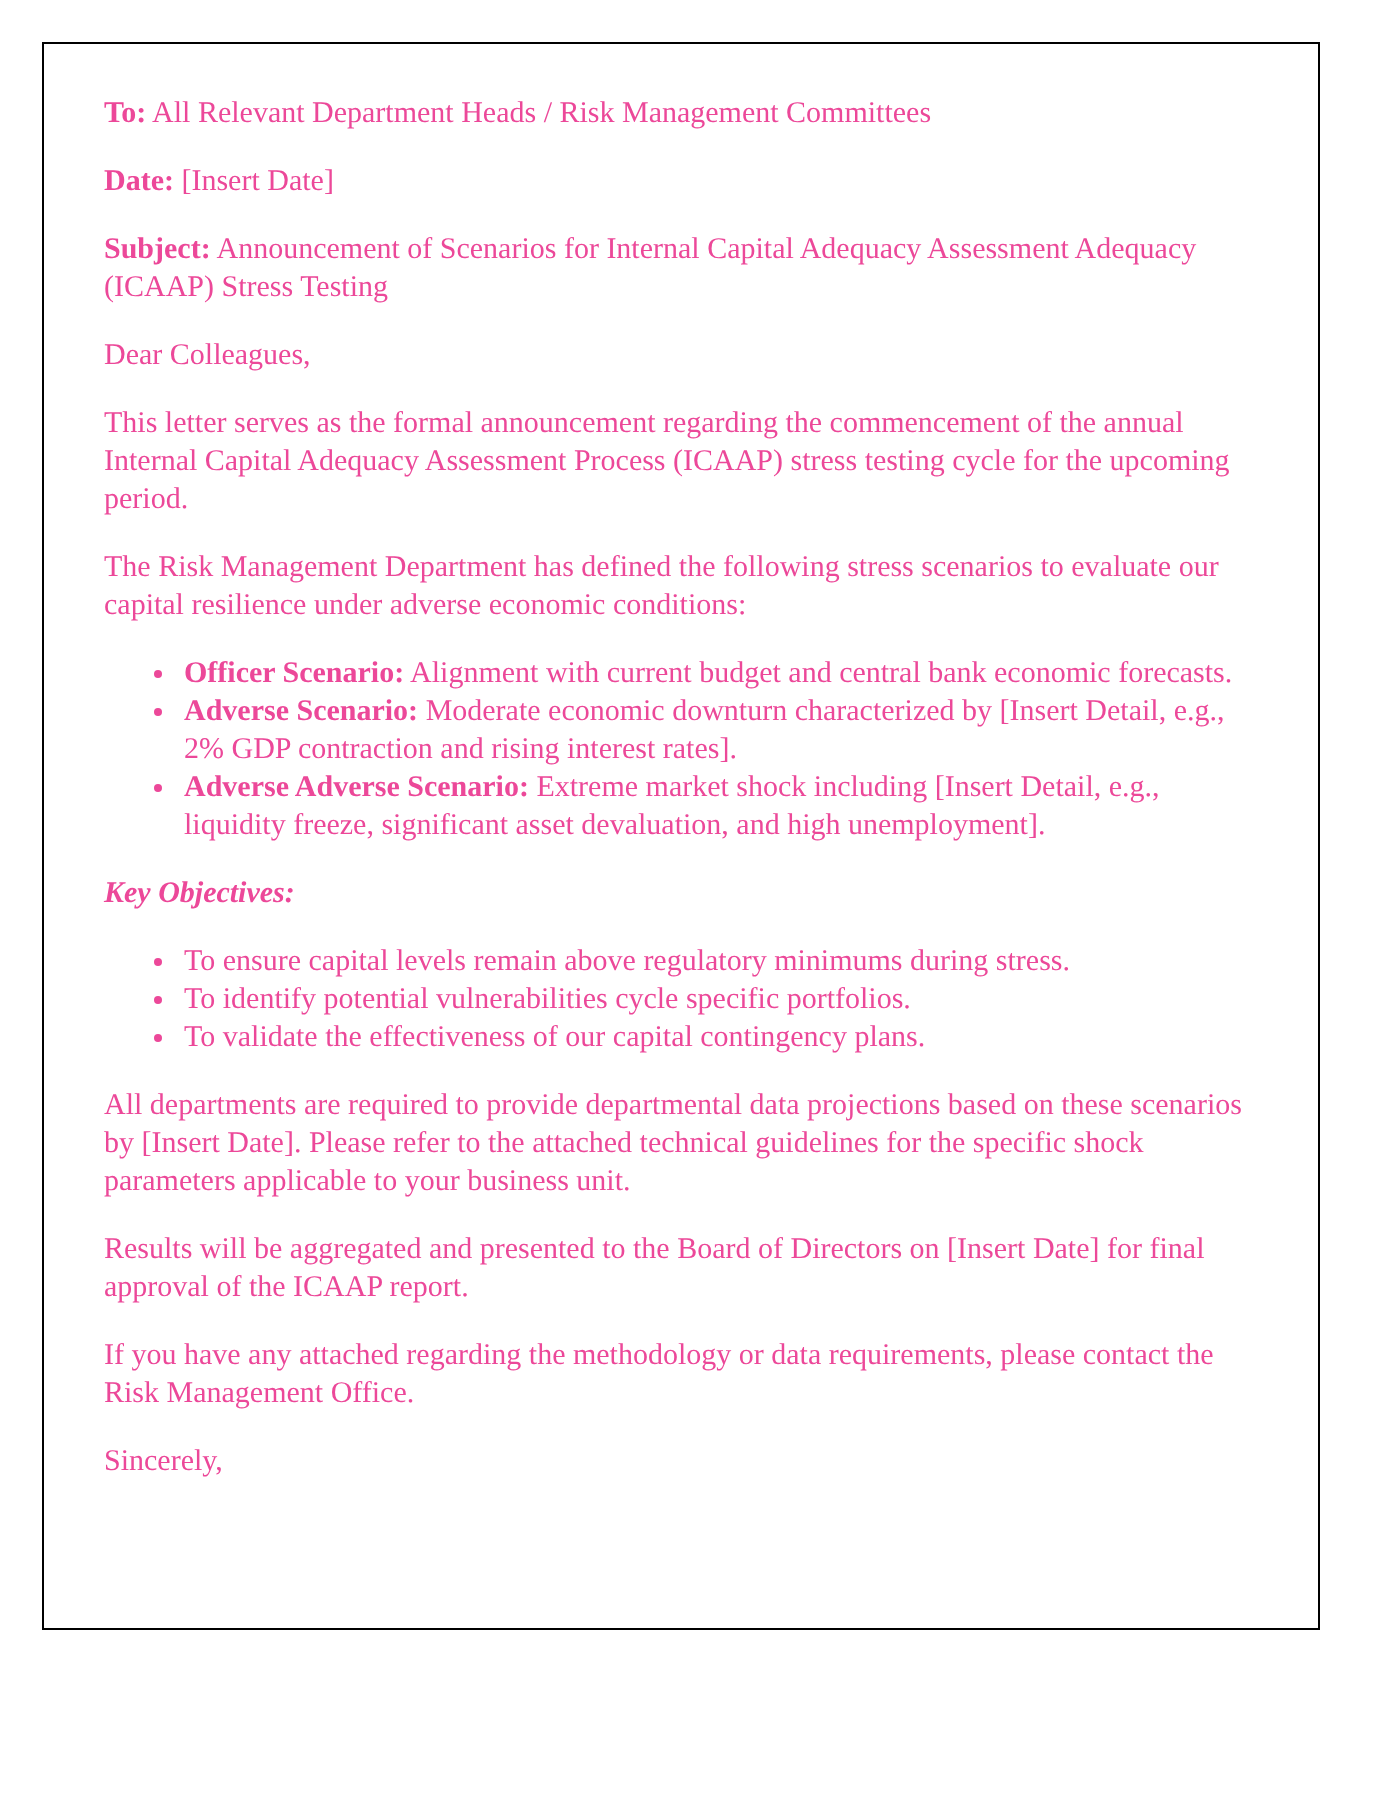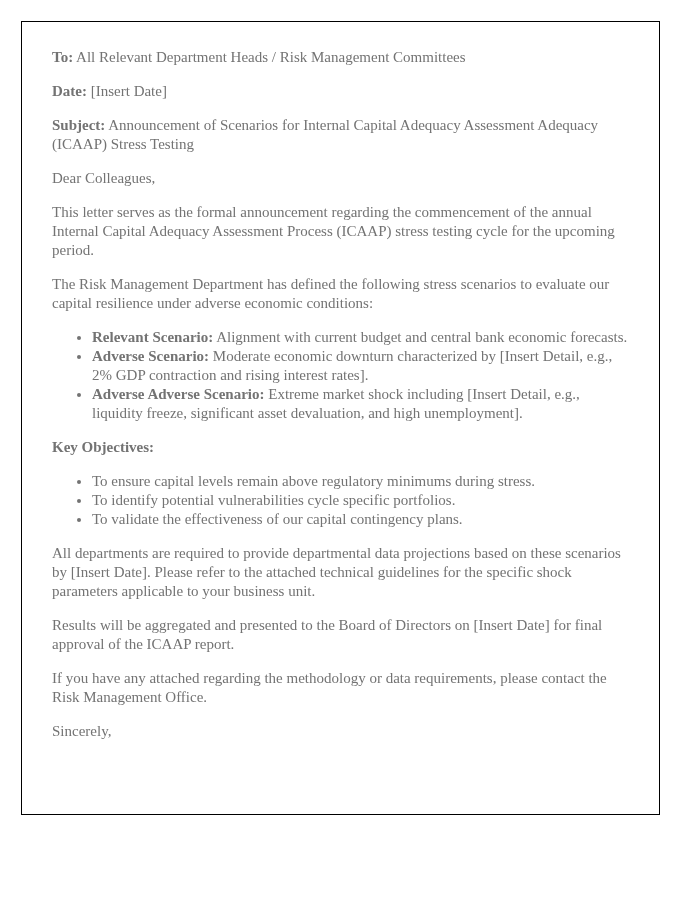--- a/index.html
+++ b/index.html
@@ -14,36 +14,36 @@
     position: absolute;
     left: 21px;
     top: 21px;
     width: 639px;
     height: 794px;
     box-sizing: border-box;
     border: 1px solid #000000;
     padding: 26px 27px 0 30px;
     overflow: hidden;
     background: #ffffff;
-    color: #737373;
+    color: #ec4899;
     font-family: "Liberation Serif", serif;
     font-size: 15px;
     line-height: 19px;
   }
   .page-frame p {
     margin: 0 0 15px 0;
   }
   .b { font-weight: bold; }
   ul {
     margin: 0 0 15px 0;
     padding-left: 40px;
     list-style-type: disc;
   }
   ul li { margin: 0; }
-  .heading { font-weight: bold; }
+  .heading { font-weight: bold; font-style: italic; }
 </style>
 </head>
 <body>
 
 <div class="page-frame">
 
   <p>
     <span class="b">To:</span><span> All Relevant Department Heads / Risk Management Committees</span>
   </p>
 
@@ -57,21 +57,21 @@
   </p>
 
   <p>Dear Colleagues,</p>
 
   <p>This letter serves as the formal announcement regarding the commencement of the annual Internal Capital Adequacy Assessment Process (ICAAP) stress testing cycle for the upcoming period.</p>
 
   <p>The Risk Management Department has defined the following stress scenarios to evaluate our capital resilience under adverse economic conditions:</p>
 
   <ul>
     <li>
-      <span class="b">Relevant Scenario:</span><span> Alignment with current budget and central bank economic forecasts.</span>
+      <span class="b">Officer Scenario:</span><span> Alignment with current budget and central bank economic forecasts.</span>
     </li>
     <li>
       <span class="b">Adverse Scenario:</span><span> Moderate economic downturn characterized by [Insert Detail, e.g., 2% GDP contraction and rising interest rates].</span>
     </li>
     <li>
       <span class="b">Adverse Adverse Scenario:</span><span> Extreme market shock including [Insert Detail, e.g., liquidity freeze, significant asset devaluation, and high unemployment].</span>
     </li>
   </ul>
 
   <p class="heading">Key Objectives:</p>

